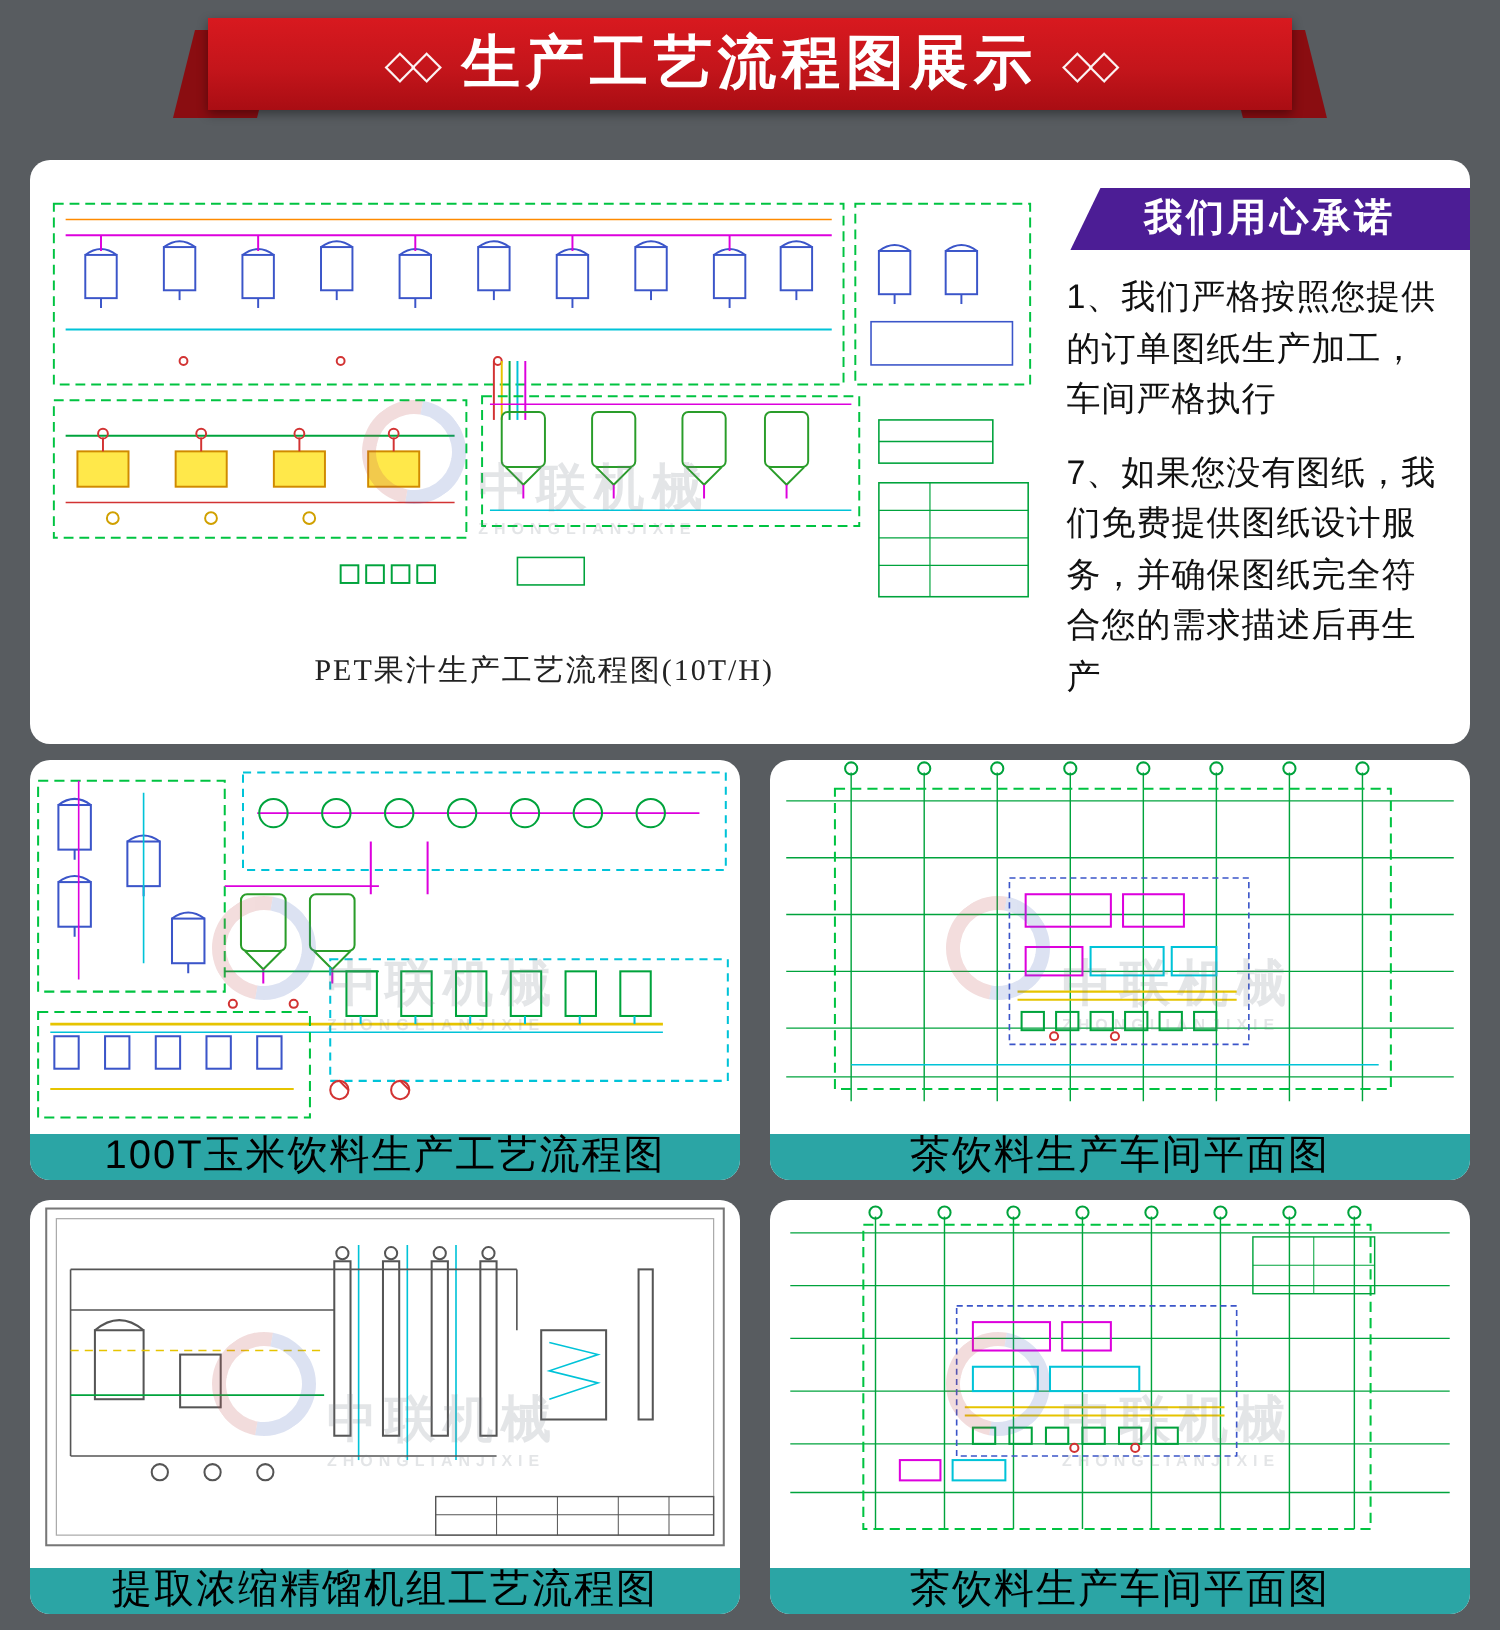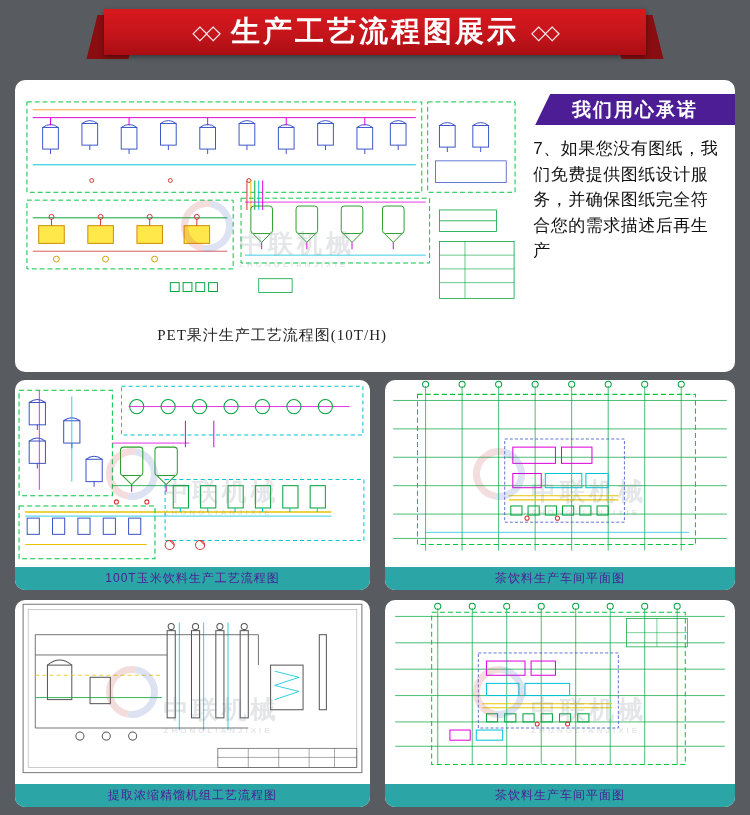--- a/index.html
+++ b/index.html
@@ -31,21 +31,21 @@
     color:#fff;font-size:19px;font-weight:bold;text-align:center;letter-spacing:2px;
     clip-path:polygon(15px 0,100% 0,100% 100%,0 100%);}
   .promise p{font-size:17px;color:#111;line-height:1.5;margin:11px 2px 0 2px;letter-spacing:.5px;}
 
   
   .grid{width:720px;margin:8px auto 0;display:grid;grid-template-columns:355px 350px;
     grid-template-rows:210px 207px;column-gap:15px;row-gap:10px;}
   .small-card{display:flex;flex-direction:column;}
   .sc-svg{flex:1;min-height:0;position:relative;}
   .sc-svg svg{width:100%;height:100%;display:block;}
-  .caption-bar{height:23px;line-height:23px;background:#2ba5a5;color:#4c1d95;font-size:12px;
+  .caption-bar{height:23px;line-height:23px;background:#2ba5a5;color:#000000;font-size:20px;
     text-align:center;letter-spacing:1px;flex:0 0 23px;}
 
   
   .wm{position:absolute;left:50%;top:50%;transform:translate(-50%,-50%);
     display:flex;align-items:center;gap:6px;opacity:.20;pointer-events:none;z-index:2;}
   .wm-ring{width:38px;height:38px;border-radius:50%;border:7px solid #c05555;
     border-bottom-color:#5572c0;border-right-color:#5572c0;transform:rotate(-35deg);flex:0 0 auto;}
   .wm-txt{display:flex;flex-direction:column;color:#79818a;font-weight:bold;margin-top:44px;}
   .wm-zh{font-size:25px;letter-spacing:4px;white-space:nowrap;}
   .wm-en{font-size:8px;letter-spacing:3px;white-space:nowrap;}
@@ -171,20 +171,21 @@
       <div class="wm">
         <span class="wm-ring"></span>
         <span class="wm-txt">
             <span class="wm-zh">中联机械</span>
             <span class="wm-en">ZHONGLIANJIXIE</span>
           </span>
       </div>
     </div>
     <div class="promise">
       <div class="promise-banner">我们用心承诺</div>
+      <p>1、我们严格按照您提供的订单图纸生产加工，车间严格执行</p>
       <p>7、如果您没有图纸，我们免费提供图纸设计服务，并确保图纸完全符合您的需求描述后再生产</p>
     </div>
   </div>
 
   <div class="grid">
 
     <div class="card small-card">
       <div class="sc-svg">
         <svg viewBox="0 0 350 184" preserveAspectRatio="xMidYMid meet">
           <rect x="105" y="6" width="238" height="48" class="cd"></rect>

